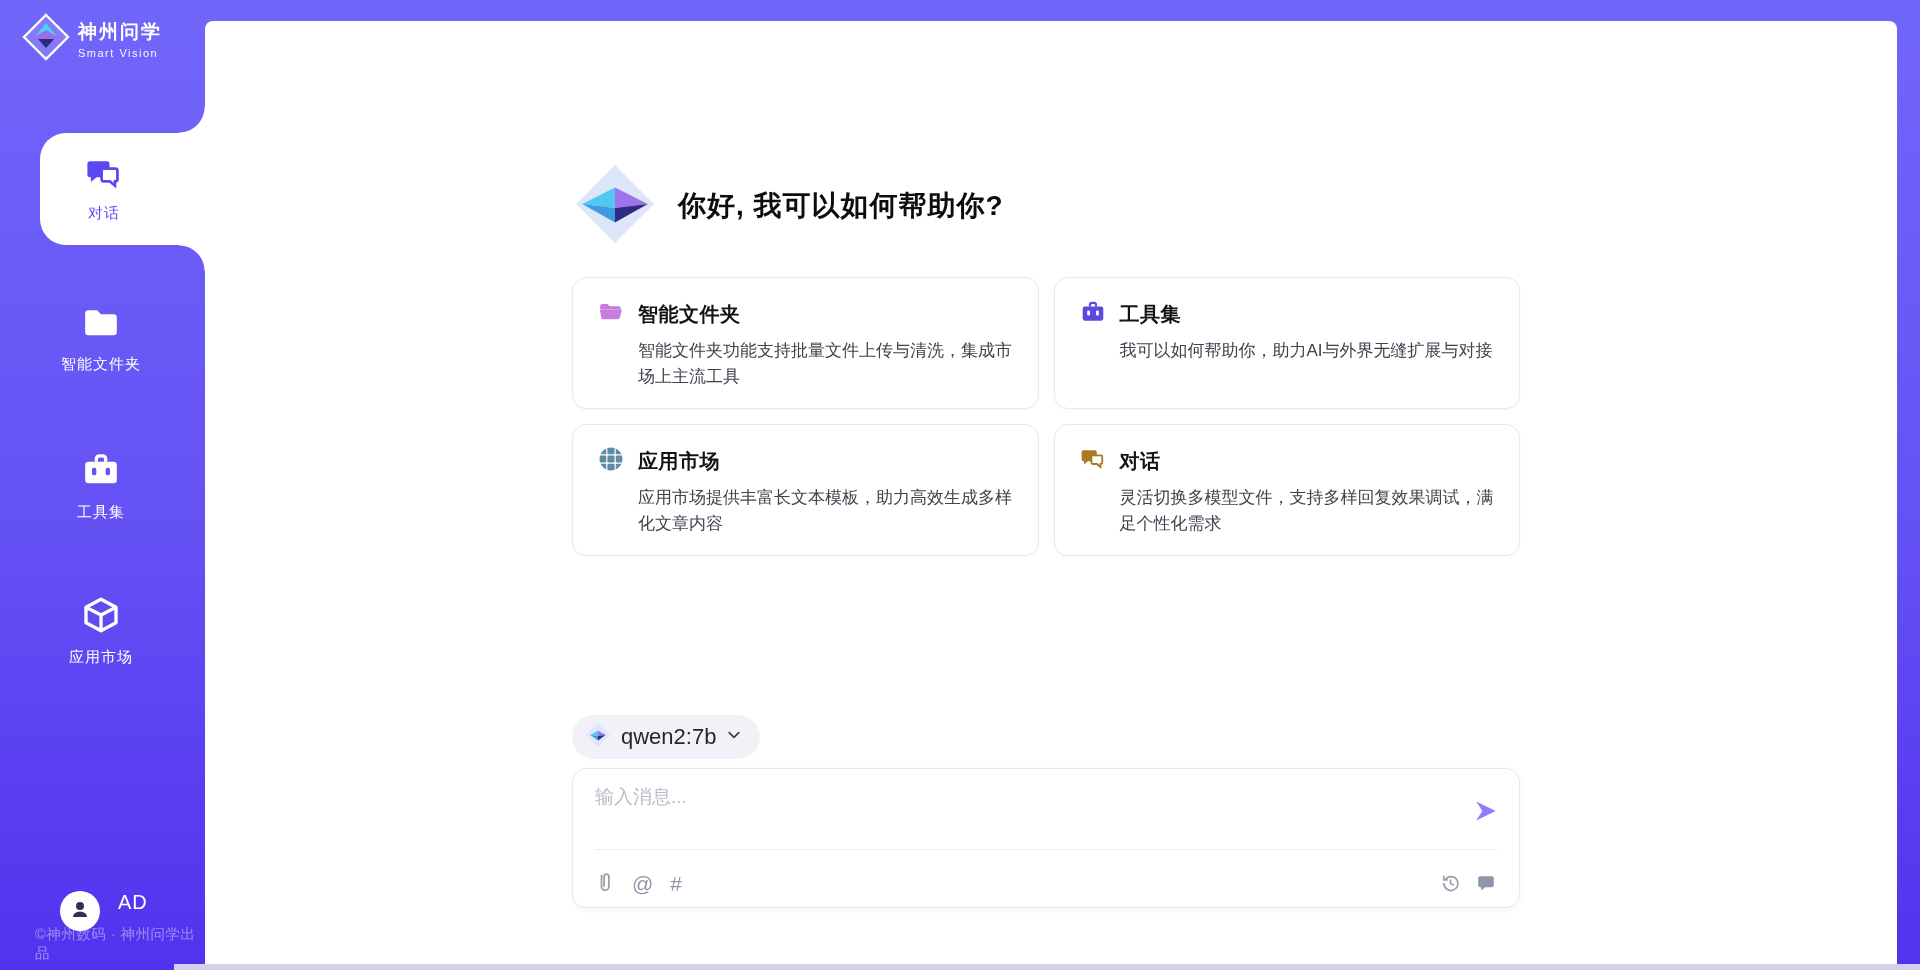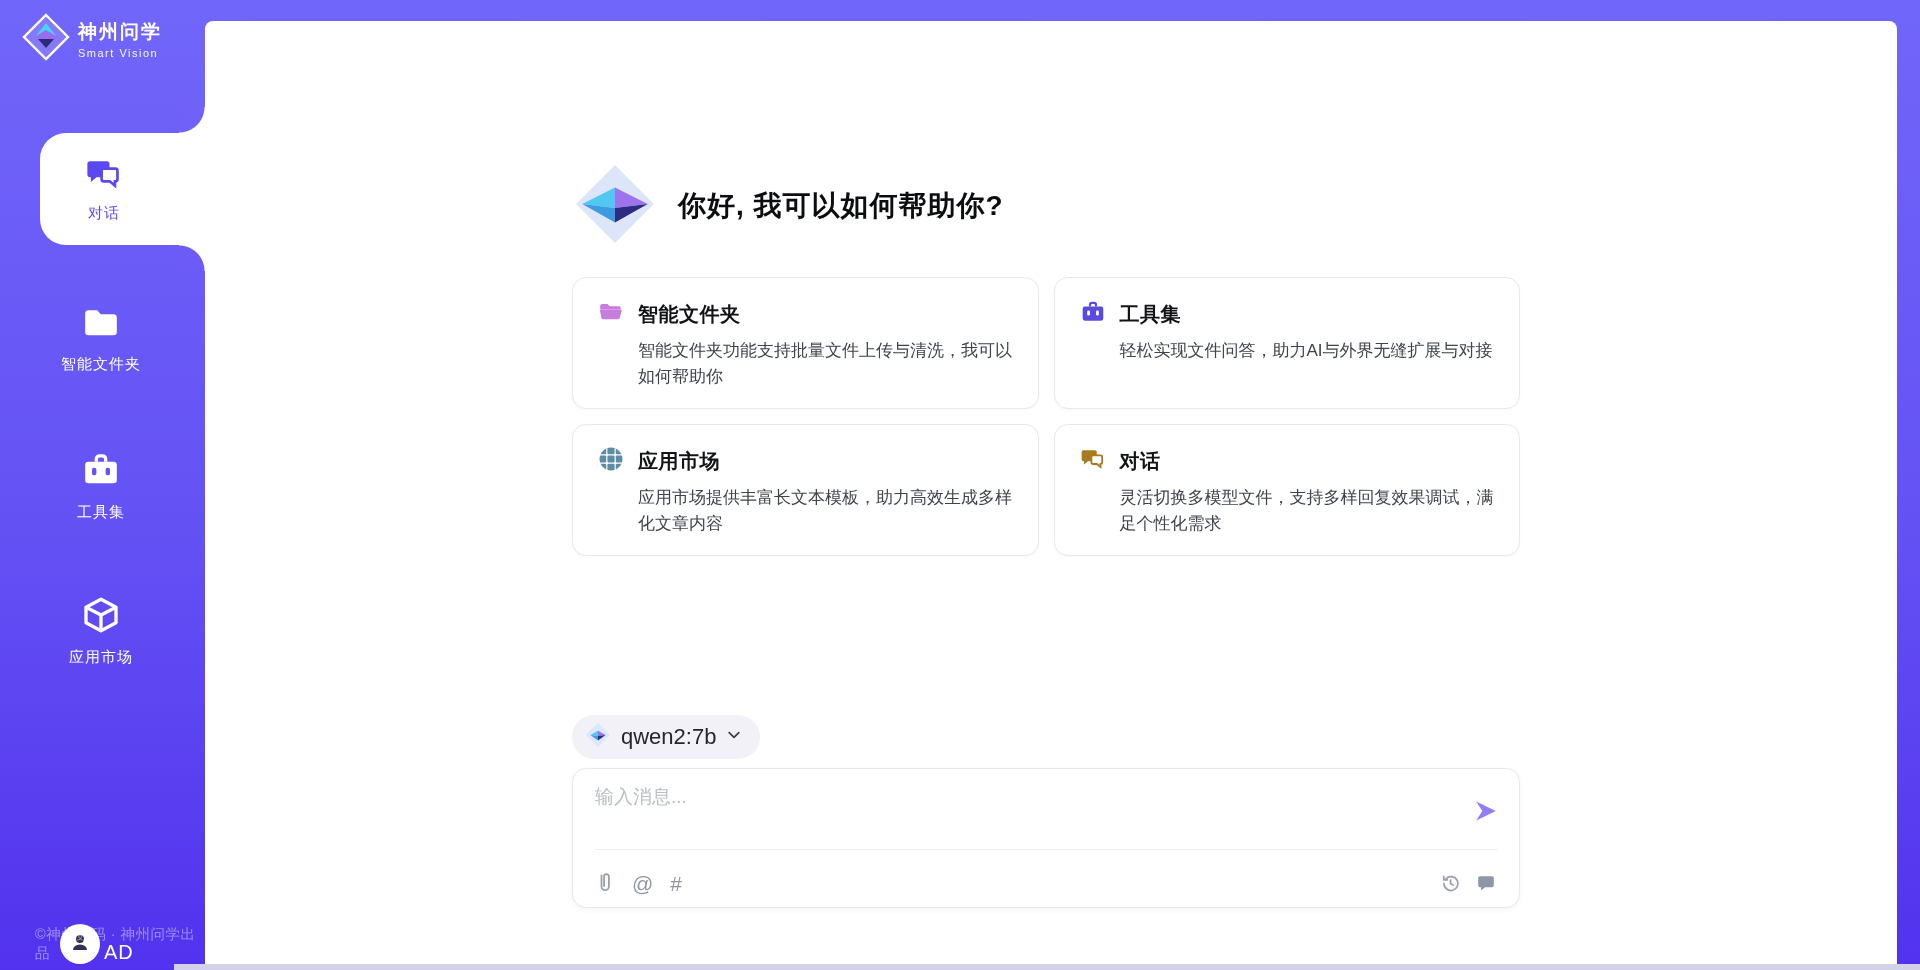--- a/index.html
+++ b/index.html
@@ -44,21 +44,21 @@
   }
 
   .nav-item {
     position:absolute; left:0; width:202px; display:flex; flex-direction:column;
     align-items:center; gap:9px; color:#fff; cursor:pointer;
   }
   .nav-label { font-size:15px; letter-spacing:1px; }
   .nav-folder { top:302px; } .nav-tools { top:450px; }
   .nav-market { top:595px; } .nav-settings { top:740px; }
 
-  .user-row { position:absolute; left:60px; top:924px; display:flex; align-items:flex-end; gap:4px; cursor:pointer; }
+  .user-row { position:absolute; left:60px; top:891px; display:flex; align-items:flex-start; gap:18px; cursor:pointer; }
   .avatar { width:40px; height:40px; border-radius:50%; background:#ffffff; display:flex; align-items:center; justify-content:center; }
   .user-name { color:#fff; font-size:20px; letter-spacing:1px; }
   .copyright { position:absolute; left:16px; top:925px; font-size:14.5px; letter-spacing:.5px; color:rgba(255,255,255,.42);margin-left:19px; }
 
   
   .greeting { position:absolute; left:367px; top:140px; display:flex; align-items:center; gap:20px; }
   .greeting h1 { font-size:28px; font-weight:800; color:#0c0d10; letter-spacing:1px; }
 
   
   .cards {
@@ -204,36 +204,36 @@
       <div class="card">
         <div class="card-head">
           <span>
             <svg width="26" height="26" viewBox="0 0 24 24" fill="#c77ddd">
               <path d="M2 6.4A1.8 1.8 0 0 1 3.8 4.6h5l2 2h8.4a1.8 1.8 0 0 1 1.8 1.8v.8H2Z"></path>
               <path d="M3.6 9.4h17a1.3 1.3 0 0 1 1.25 1.65l-1.75 6.2a2 2 0 0 1-1.92 1.45H4.7a1.6 1.6 0 0 1-1.55-1.2L1.9 11.1a1.35 1.35 0 0 1 1.7-1.7Z"></path>
             </svg>
           </span>
           <span class="card-title">智能文件夹</span>
         </div>
-        <div class="card-desc">智能文件夹功能支持批量文件上传与清洗，我可以如何帮助你</div>
+        <div class="card-desc">智能文件夹功能支持批量文件上传与清洗，集成市场上主流工具</div>
       </div>
 
       <div class="card">
         <div class="card-head">
           <span>
             <svg width="26" height="26" viewBox="0 0 24 24">
               <path d="M9.2 7V5.4a1.9 1.9 0 0 1 1.9-1.9h1.8a1.9 1.9 0 0 1 1.9 1.9V7" fill="none" stroke="#5b4ae0" stroke-width="2"></path>
               <rect x="2.5" y="7" width="19" height="13" rx="2" fill="#5b4ae0"></rect>
               <rect x="6.6" y="10.6" width="2.6" height="4.6" rx="1.1" fill="#ffffff"></rect>
               <rect x="14.8" y="10.6" width="2.6" height="4.6" rx="1.1" fill="#ffffff"></rect>
             </svg>
           </span>
           <span class="card-title">工具集</span>
         </div>
-        <div class="card-desc">轻松实现文件问答，助力AI与外界无缝扩展与对接</div>
+        <div class="card-desc">我可以如何帮助你，助力AI与外界无缝扩展与对接</div>
       </div>
 
       <div class="card">
         <div class="card-head">
           <span>
             <svg width="26" height="26" viewBox="0 0 24 24">
               <clipPath id="gclip">
                   <circle cx="12" cy="12" r="10.6"></circle>
                 </clipPath>
               <g clip-path="url(#gclip)" fill="#5e8ca4">

